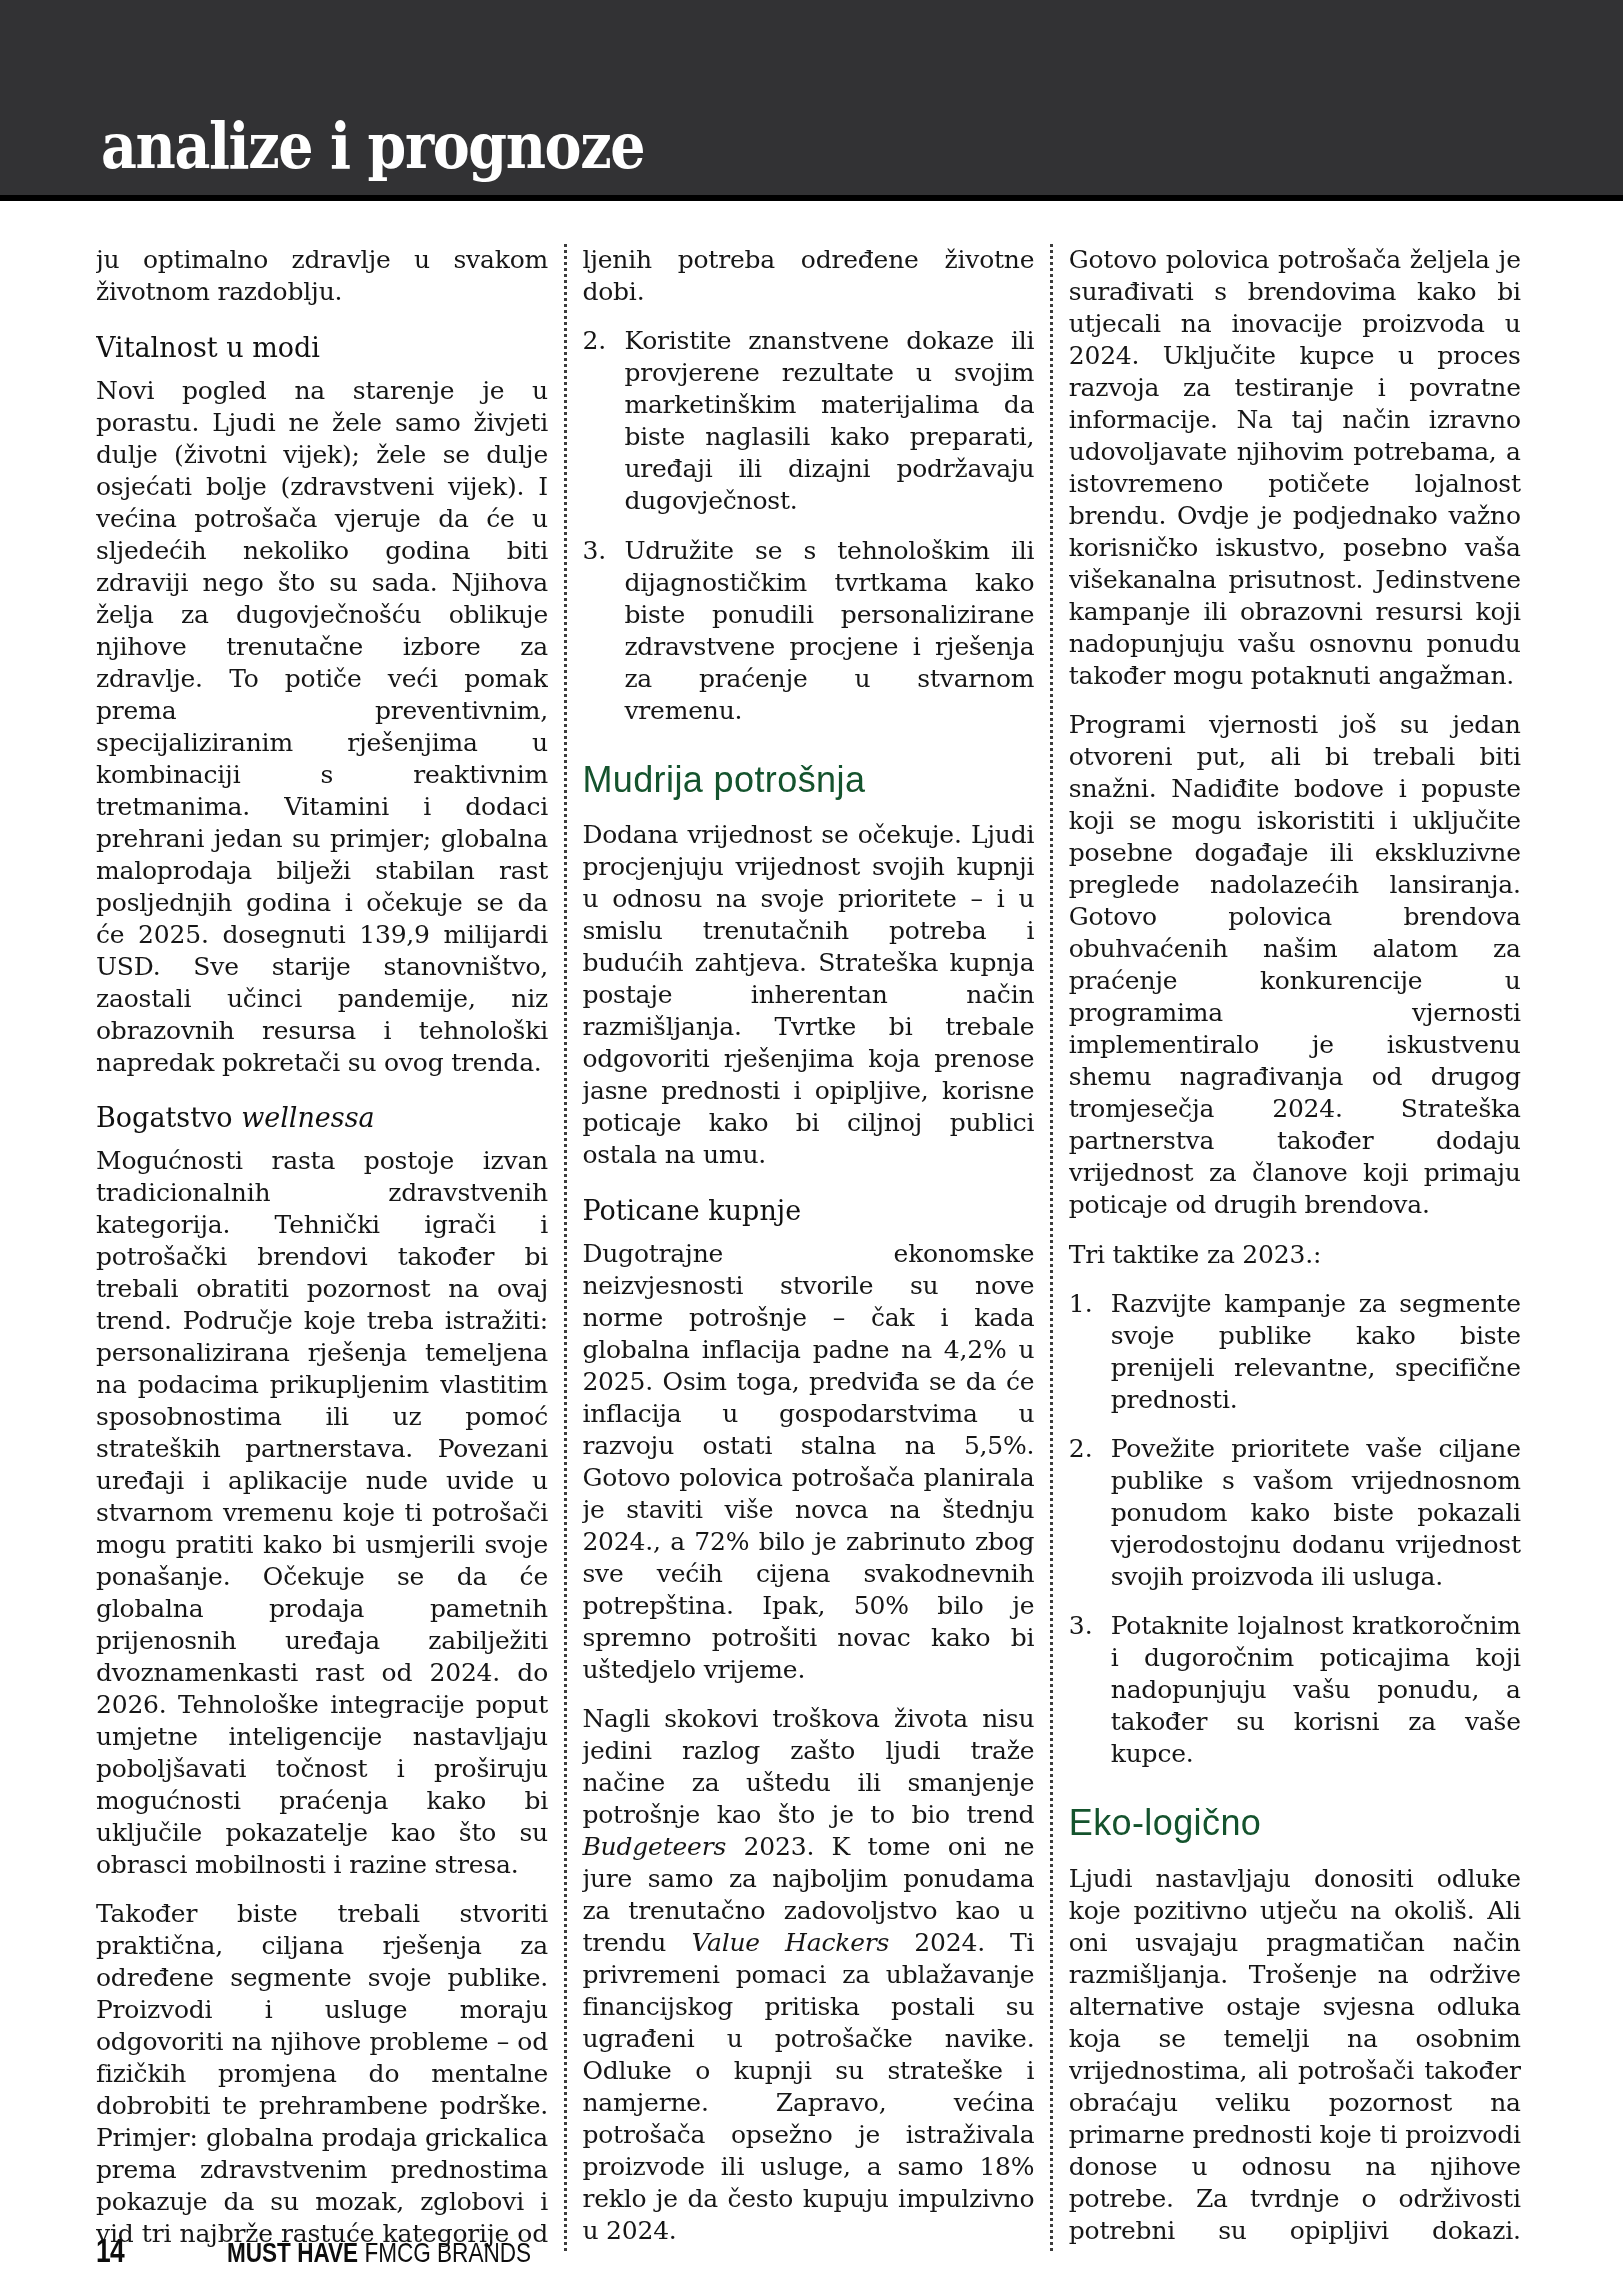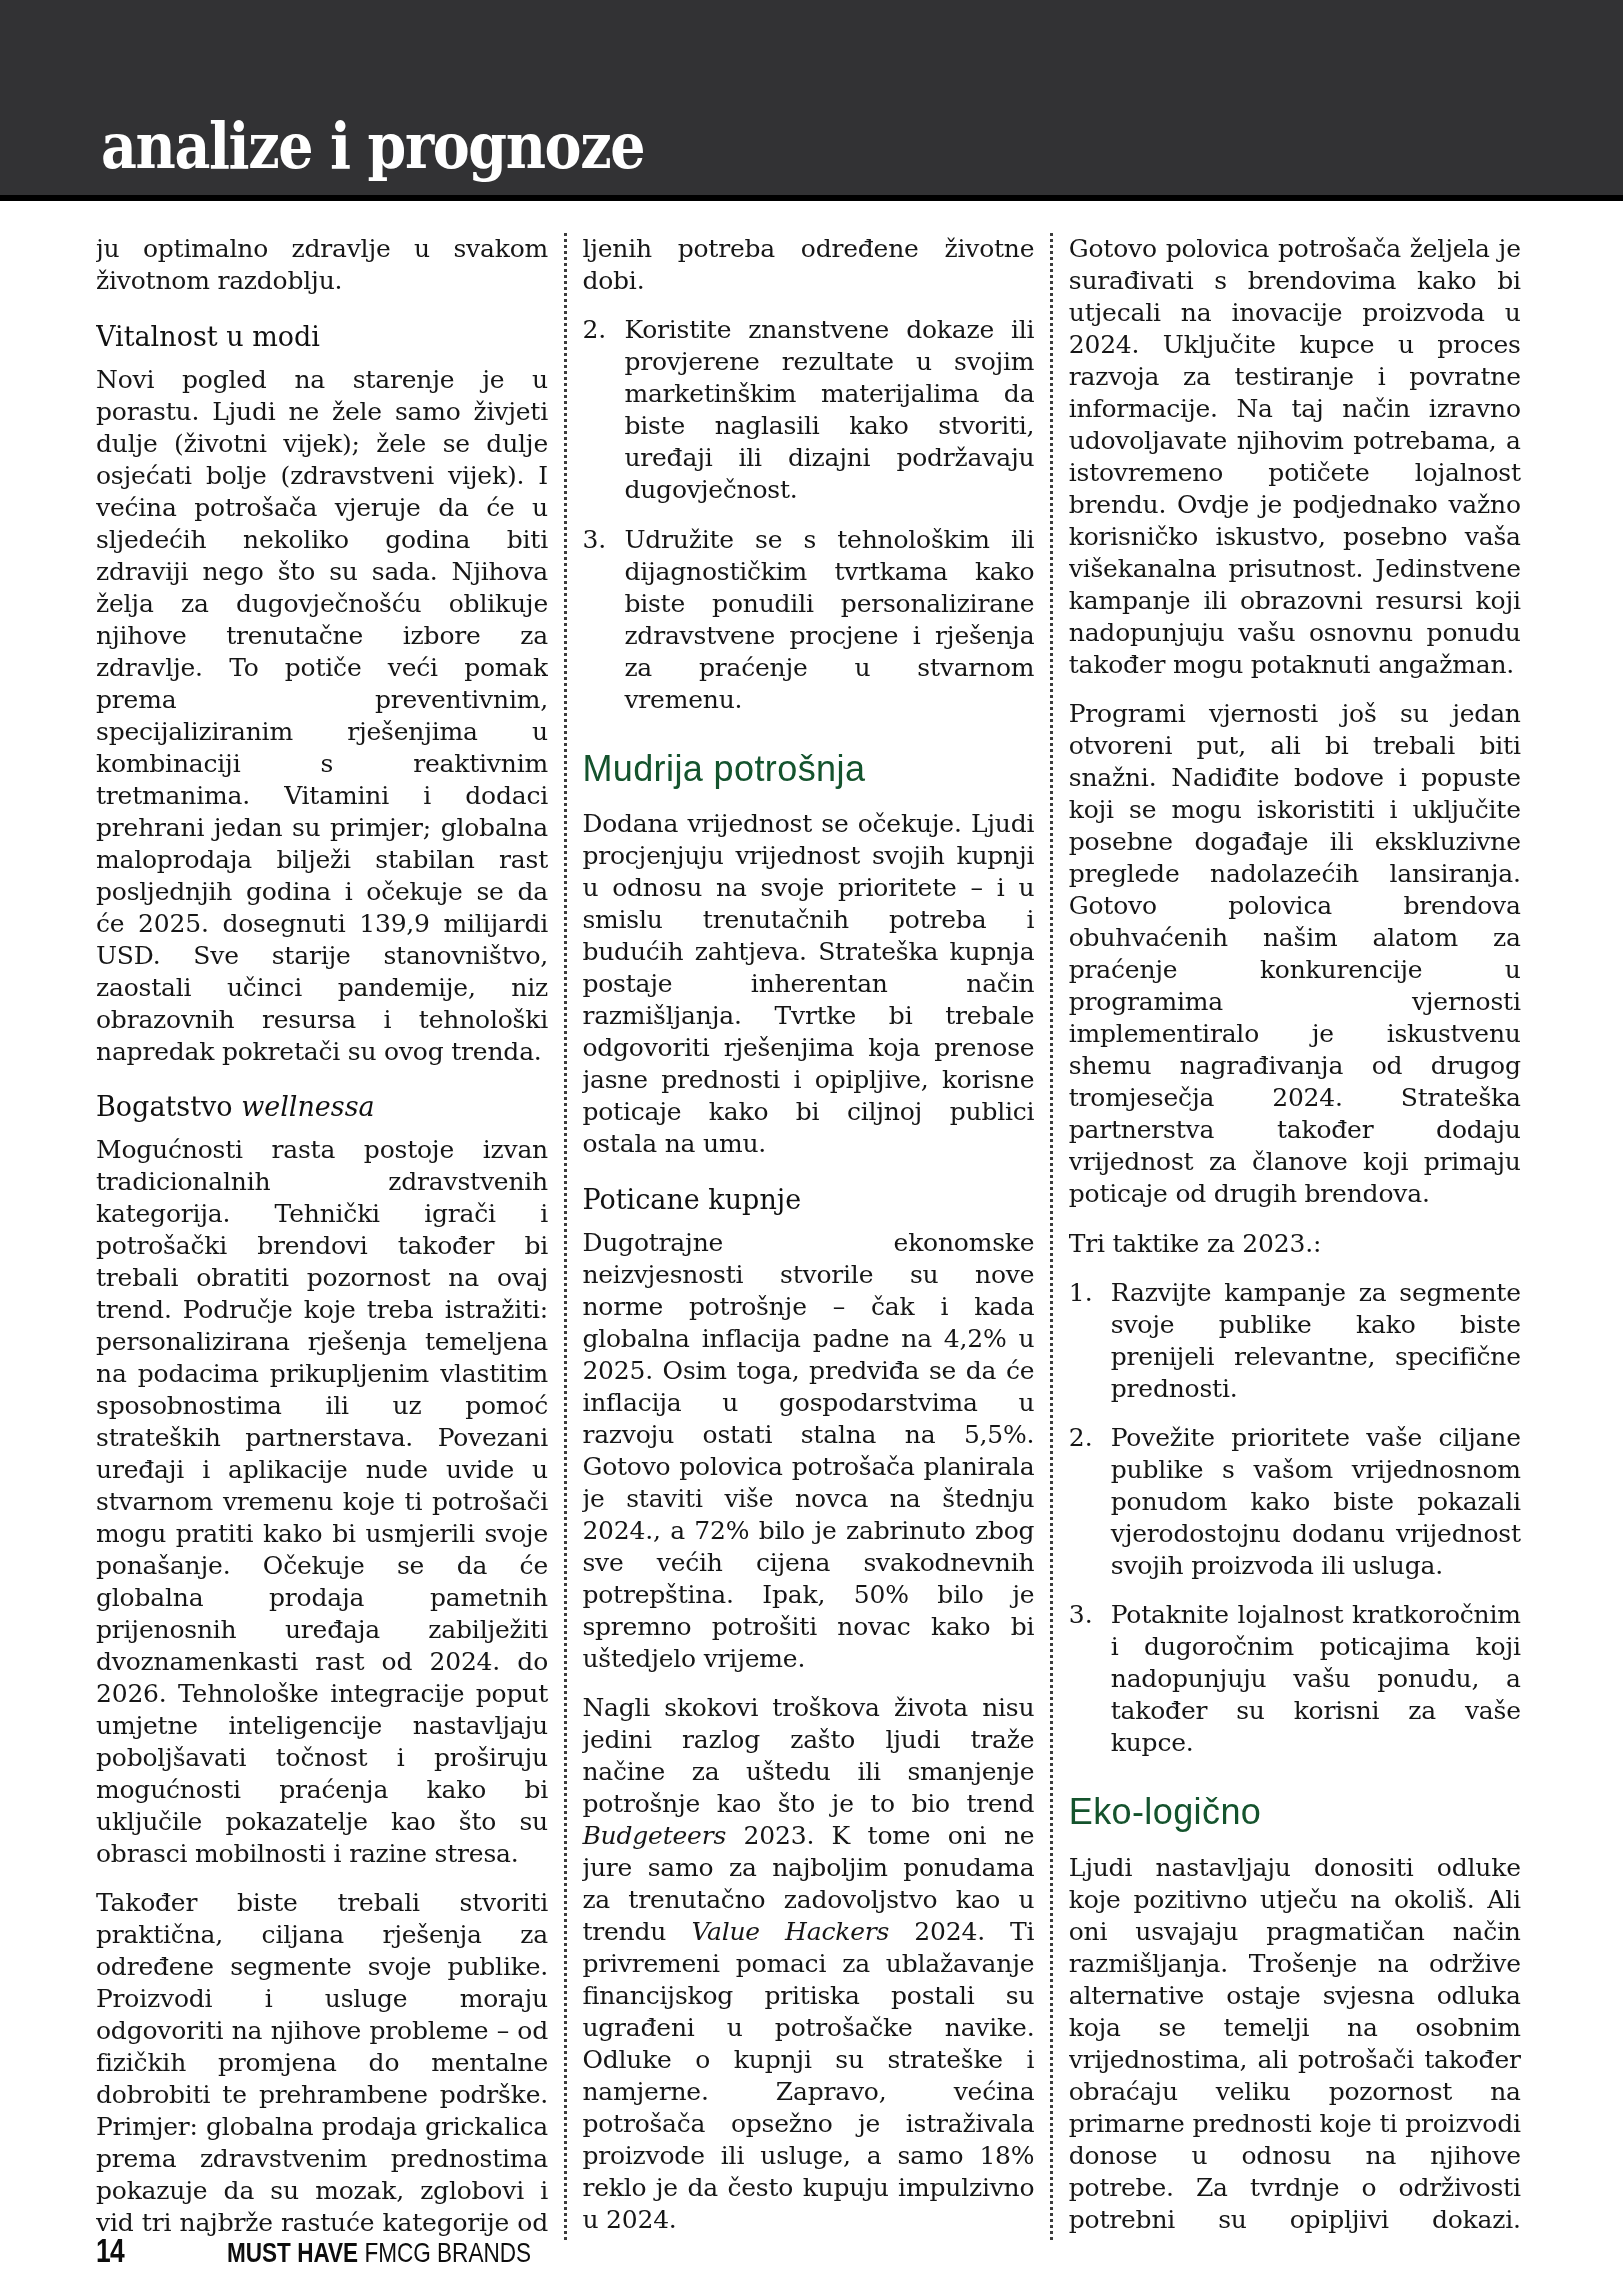--- a/index.html
+++ b/index.html
@@ -42,21 +42,21 @@
     line-height: 1;
     letter-spacing: -1.6px;
     color: #ffffff;
     transform: scaleX(0.88);
     transform-origin: left center;
     white-space: nowrap;
   }
   
   .content {
     position: absolute;
-    top: 233px;
+    top: 244px;
     left: 96px;
     width: 1426px;
     height: 2007px;
     display: flex;
     align-items: stretch;
     overflow: hidden;
   }
   .col {
     width: 452px;
     flex: 0 0 452px;
@@ -161,21 +161,21 @@
     <p>Također biste trebali stvoriti praktična, ciljana rješenja za određene segmente svoje publike. Proizvodi i usluge moraju odgovoriti na njihove probleme – od fizičkih promjena do mentalne dobrobiti te prehrambene podrške. Primjer: globalna prodaja grickalica prema zdravstvenim prednostima pokazuje da su mozak, zglobovi i vid tri najbrže rastuće kategorije od 2024. do 2026.</p>
 
   </div>
 
   <div class="divider"></div>
 
   <div class="col">
     <p class="first">ljenih potreba određene životne dobi.</p>
     <div class="li">
       <span class="marker">2.</span>
-      <span class="txt">Koristite znanstvene dokaze ili provjerene rezultate u svojim marketinškim materijalima da biste naglasili kako stvoriti, uređaji ili dizajni podržavaju dugovječnost.</span>
+      <span class="txt">Koristite znanstvene dokaze ili provjerene rezultate u svojim marketinškim materijalima da biste naglasili kako preparati, uređaji ili dizajni podržavaju dugovječnost.</span>
     </div>
     <div class="li">
       <span class="marker">3.</span>
       <span class="txt">Udružite se s tehnološkim ili dijagnostičkim tvrtkama kako biste ponudili personalizirane zdravstvene procjene i rješenja za praćenje u stvarnom vremenu.</span>
     </div>
     <div class="bighead">Mudrija potrošnja</div>
     <p>Dodana vrijednost se očekuje. Ljudi procjenjuju vrijednost svojih kupnji u odnosu na svoje prioritete – i u smislu trenutačnih potreba i budućih zahtjeva. Strateška kupnja postaje inherentan način razmišljanja. Tvrtke bi trebale odgovoriti rješenjima koja prenose jasne prednosti i opipljive, korisne poticaje kako bi ciljnoj publici ostala na umu.</p>
     <div class="subhead">Poticane kupnje</div>
     <p>Dugotrajne ekonomske neizvjesnosti stvorile su nove norme potrošnje – čak i kada globalna inflacija padne na 4,2% u 2025. Osim toga, predviđa se da će inflacija u gospodarstvima u razvoju ostati stalna na 5,5%. Gotovo polovica potrošača planirala je staviti više novca na štednju 2024., a 72% bilo je zabrinuto zbog sve većih cijena svakodnevnih potrepština. Ipak, 50% bilo je spremno potrošiti novac kako bi uštedjelo vrijeme.</p>
     <p><span>Nagli skokovi troškova života nisu jedini razlog zašto ljudi traže načine za uštedu ili smanjenje potrošnje kao što je to bio trend </span><span class="it">Budgeteers</span><span> 2023. K tome oni ne jure samo za najboljim ponudama za trenutačno zadovoljstvo kao u trendu </span><span class="it">Value Hackers</span><span> 2024. Ti privremeni pomaci za ublažavanje financijskog pritiska postali su ugrađeni u potrošačke navike. Odluke o kupnji su strateške i namjerne. Zapravo, većina potrošača opsežno je istraživala proizvode ili usluge, a samo 18% reklo je da često kupuju impulzivno u 2024.</span></p>

